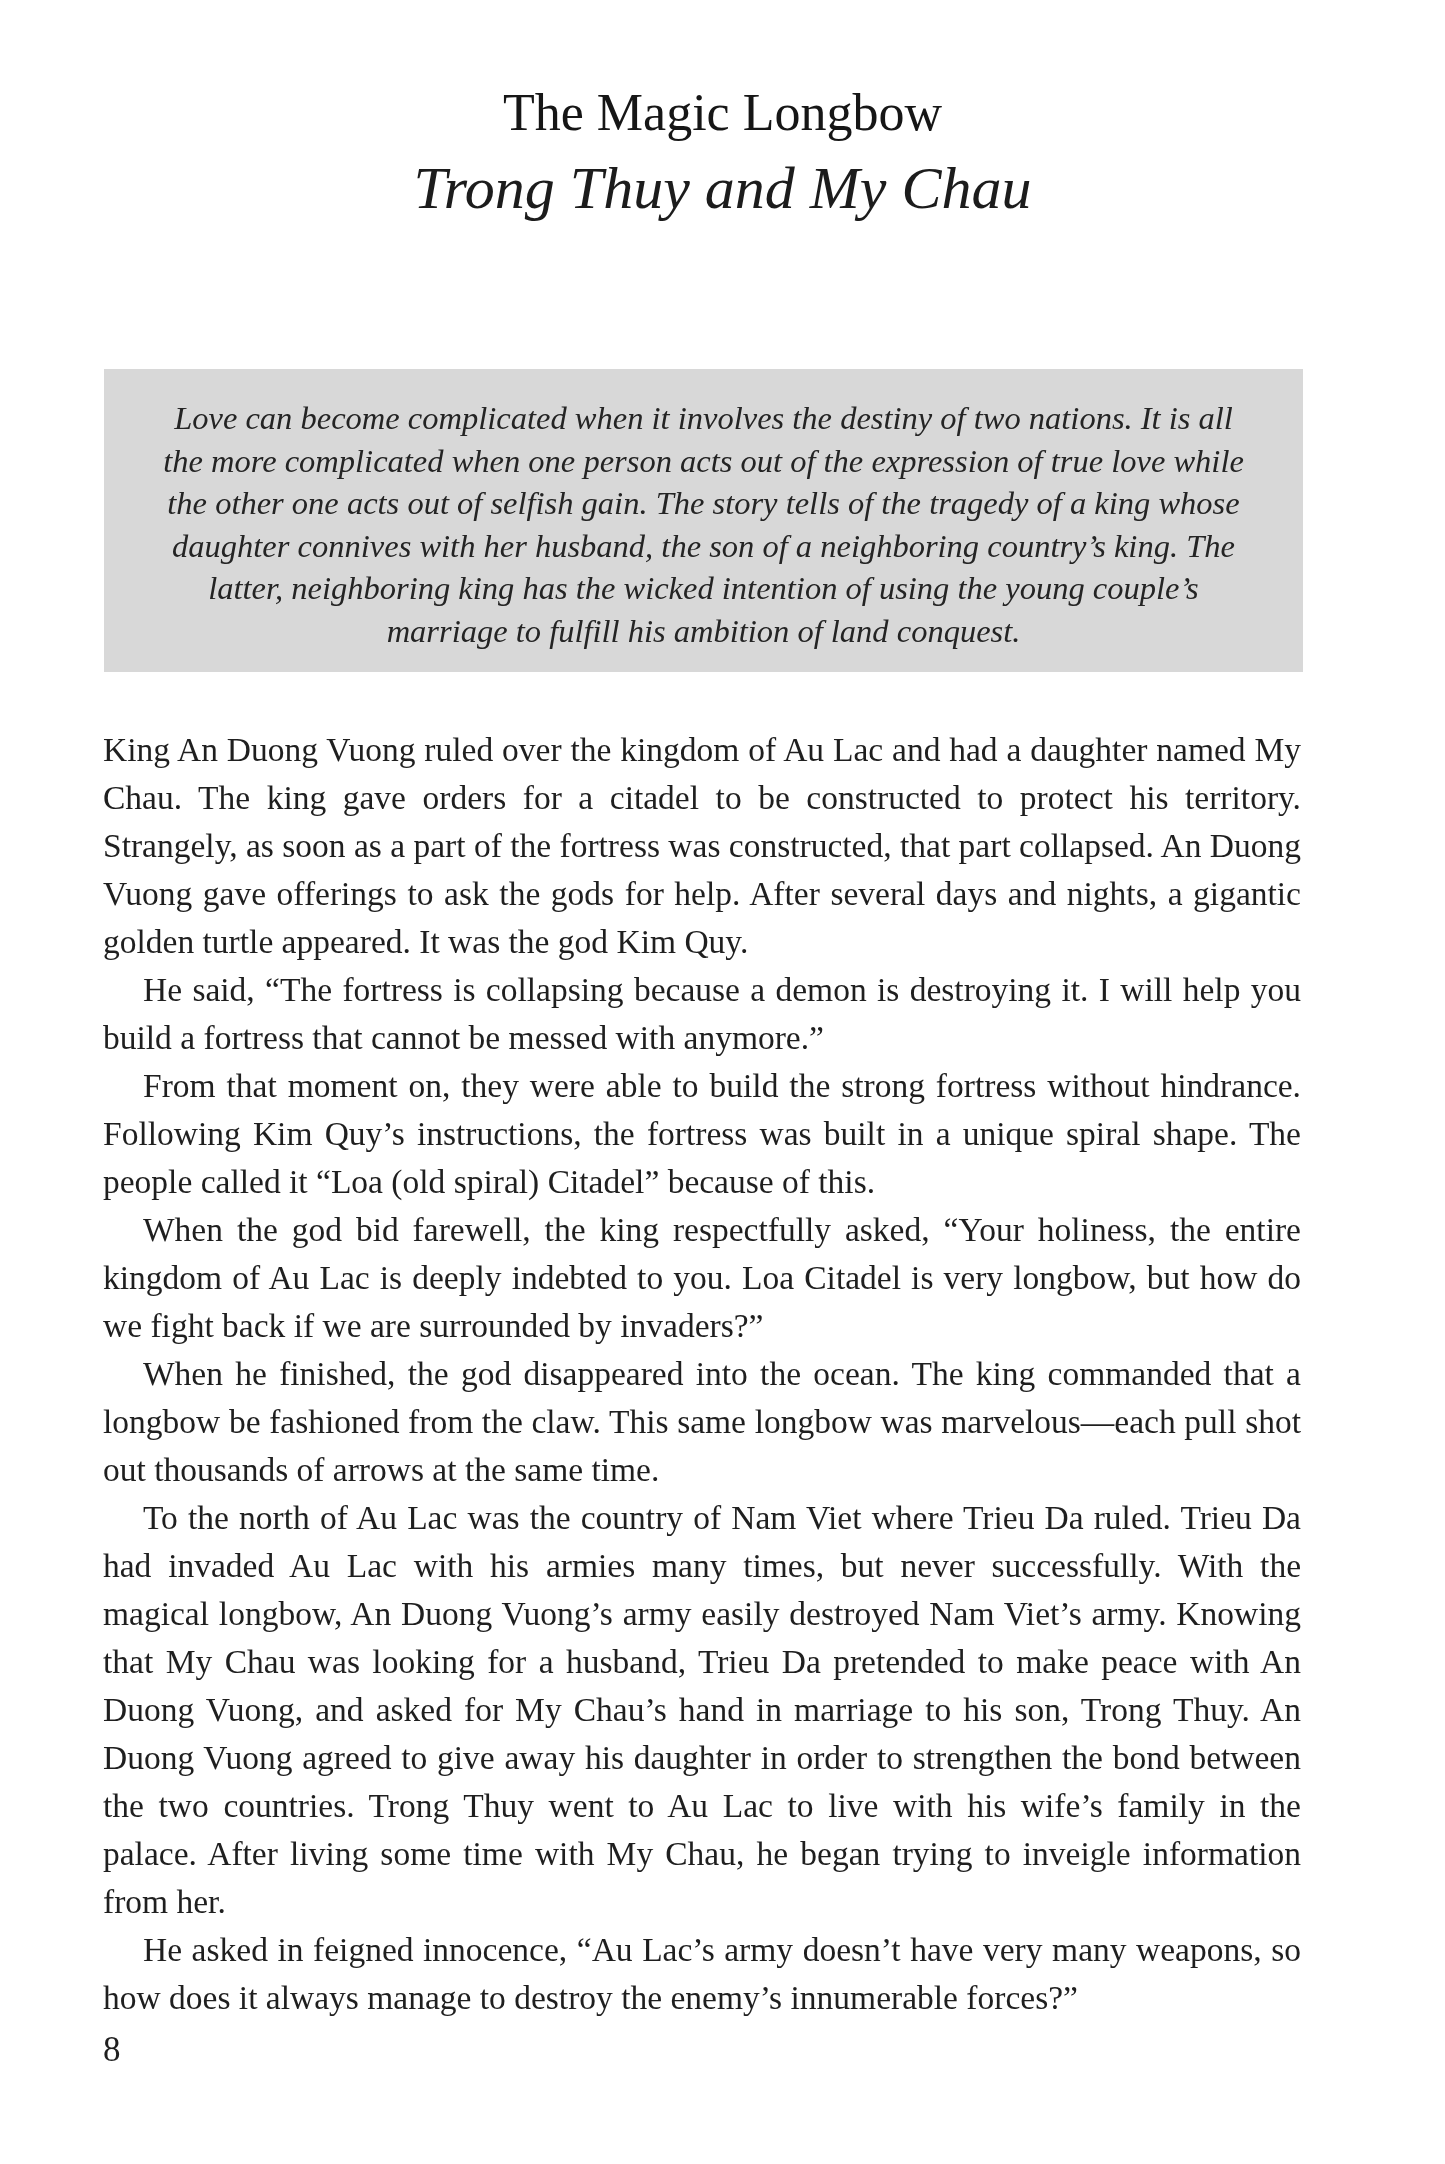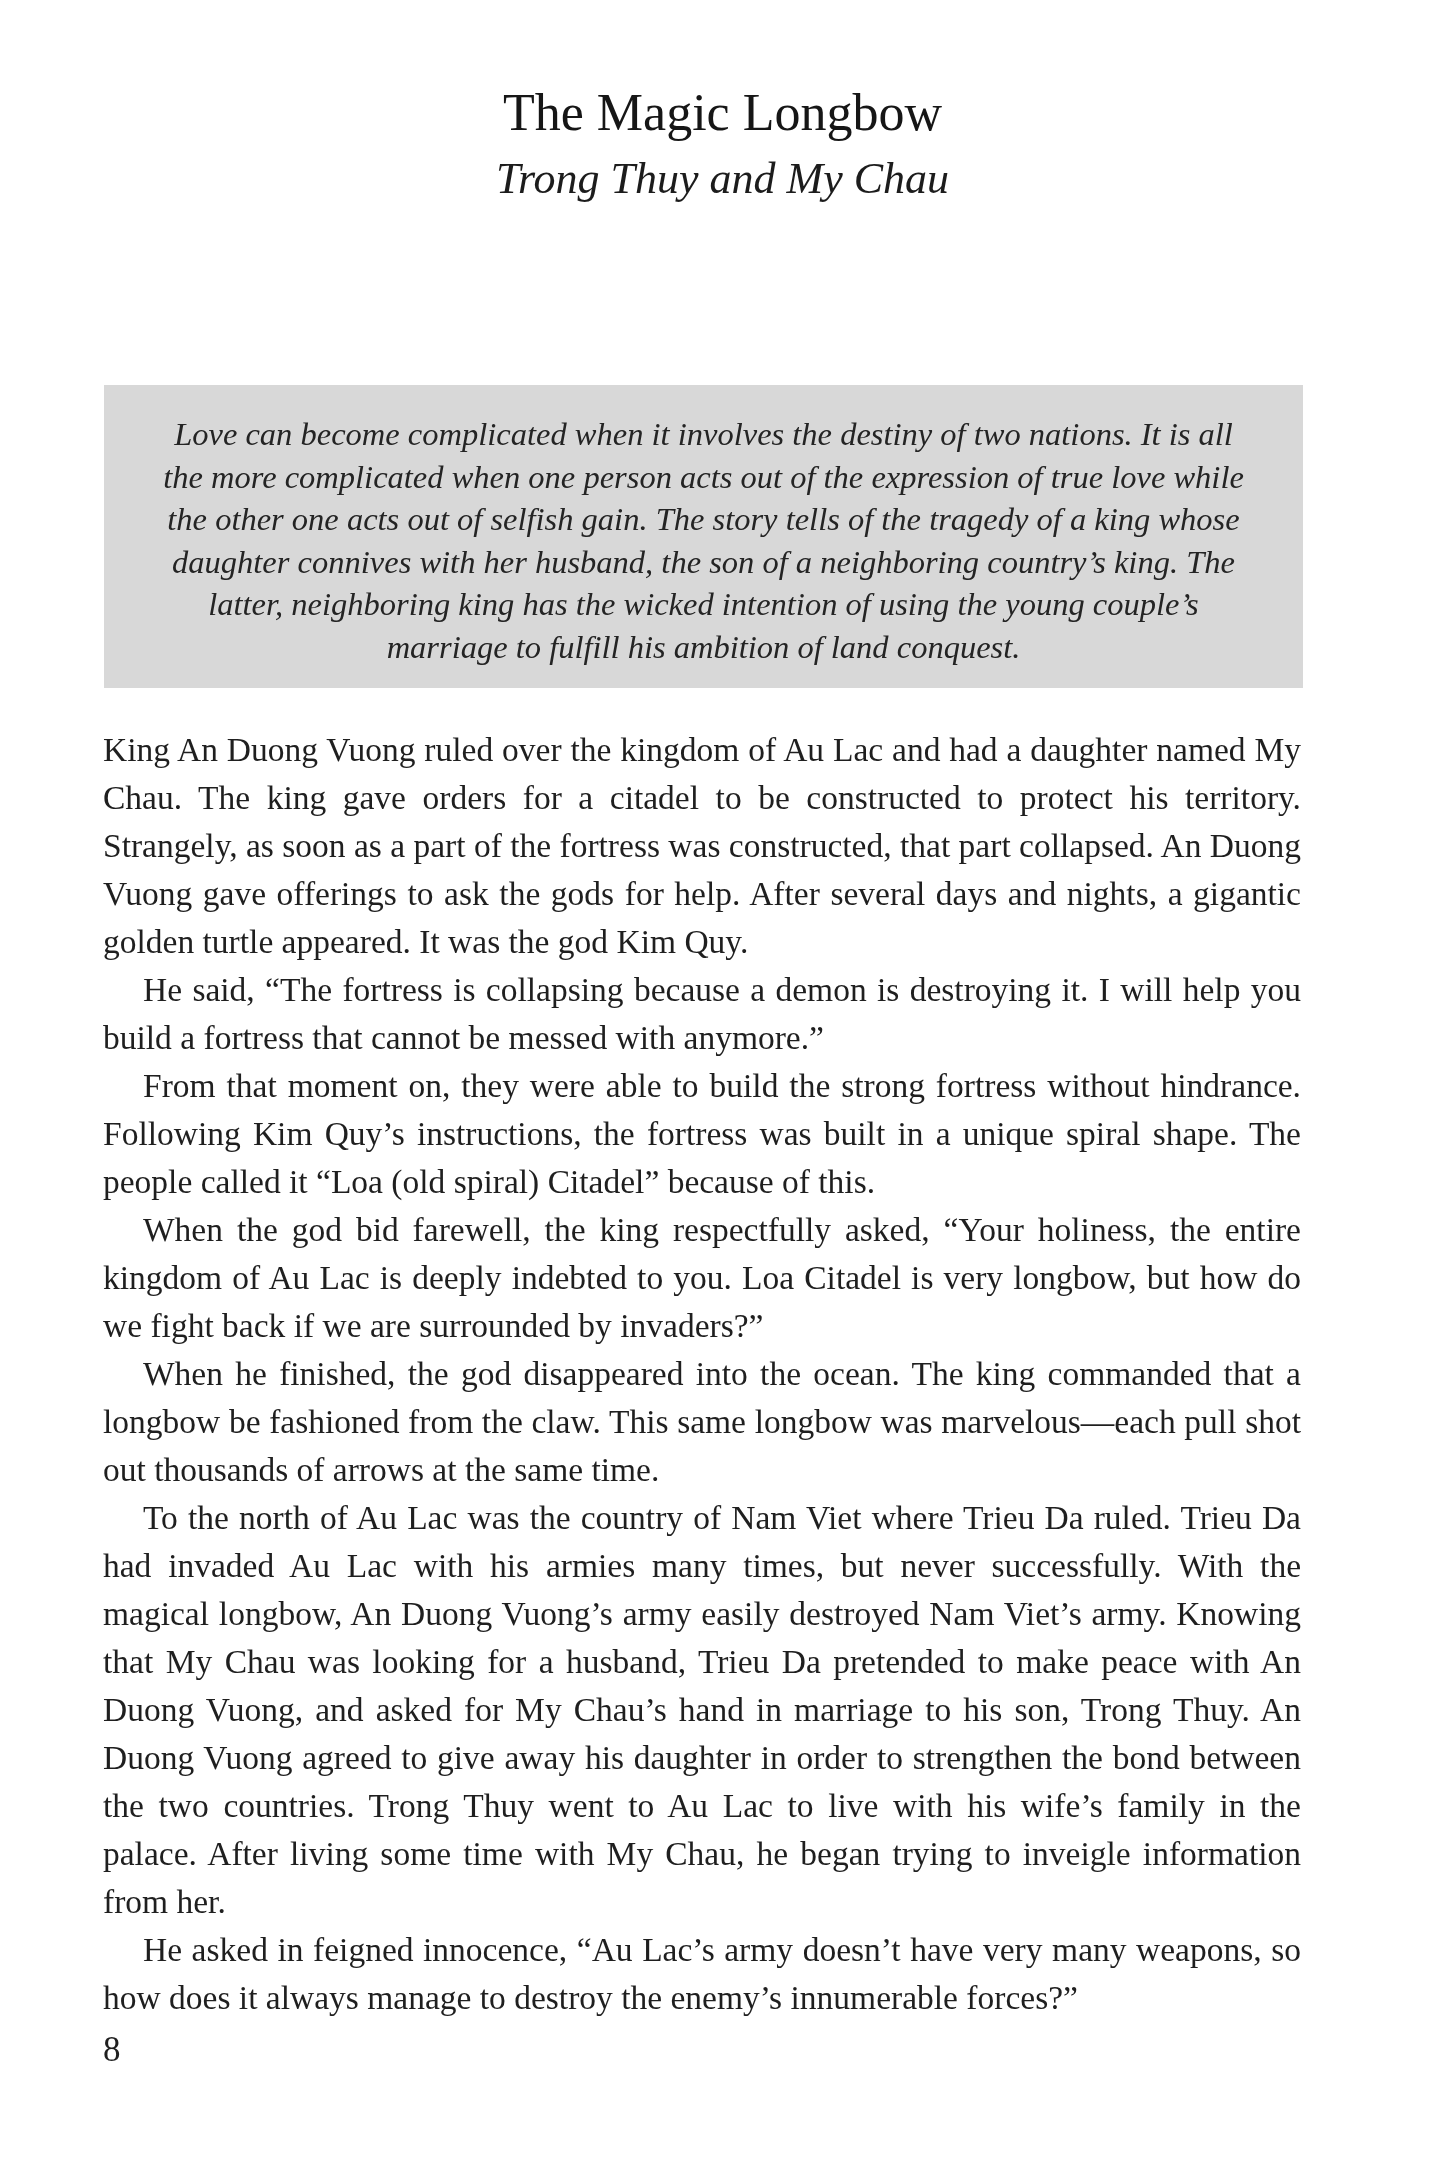--- a/index.html
+++ b/index.html
@@ -22,29 +22,29 @@
   }
   .title {
     font-size: 52px;
     font-weight: 500;
     letter-spacing: 0px;
     color: #161616;
     line-height: 1.1;
   }
   .subtitle {
     margin-top: 14px;
-    font-size: 44px;
+    font-size: 60px;
     font-style: italic;
     font-weight: 400;
     color: #1c1c1c;
     line-height: 1.1;
   }
   .intro-box {
     position: absolute;
-    top: 385px;
+    top: 369px;
     left: 104px;
     width: 1199px;
     height: 303px;
     background: #d8d8d8;
     padding: 28px 48px 20px 48px;
   }
   .intro-text {
     font-size: 32.5px;
     line-height: 42.5px;
     font-style: italic;

